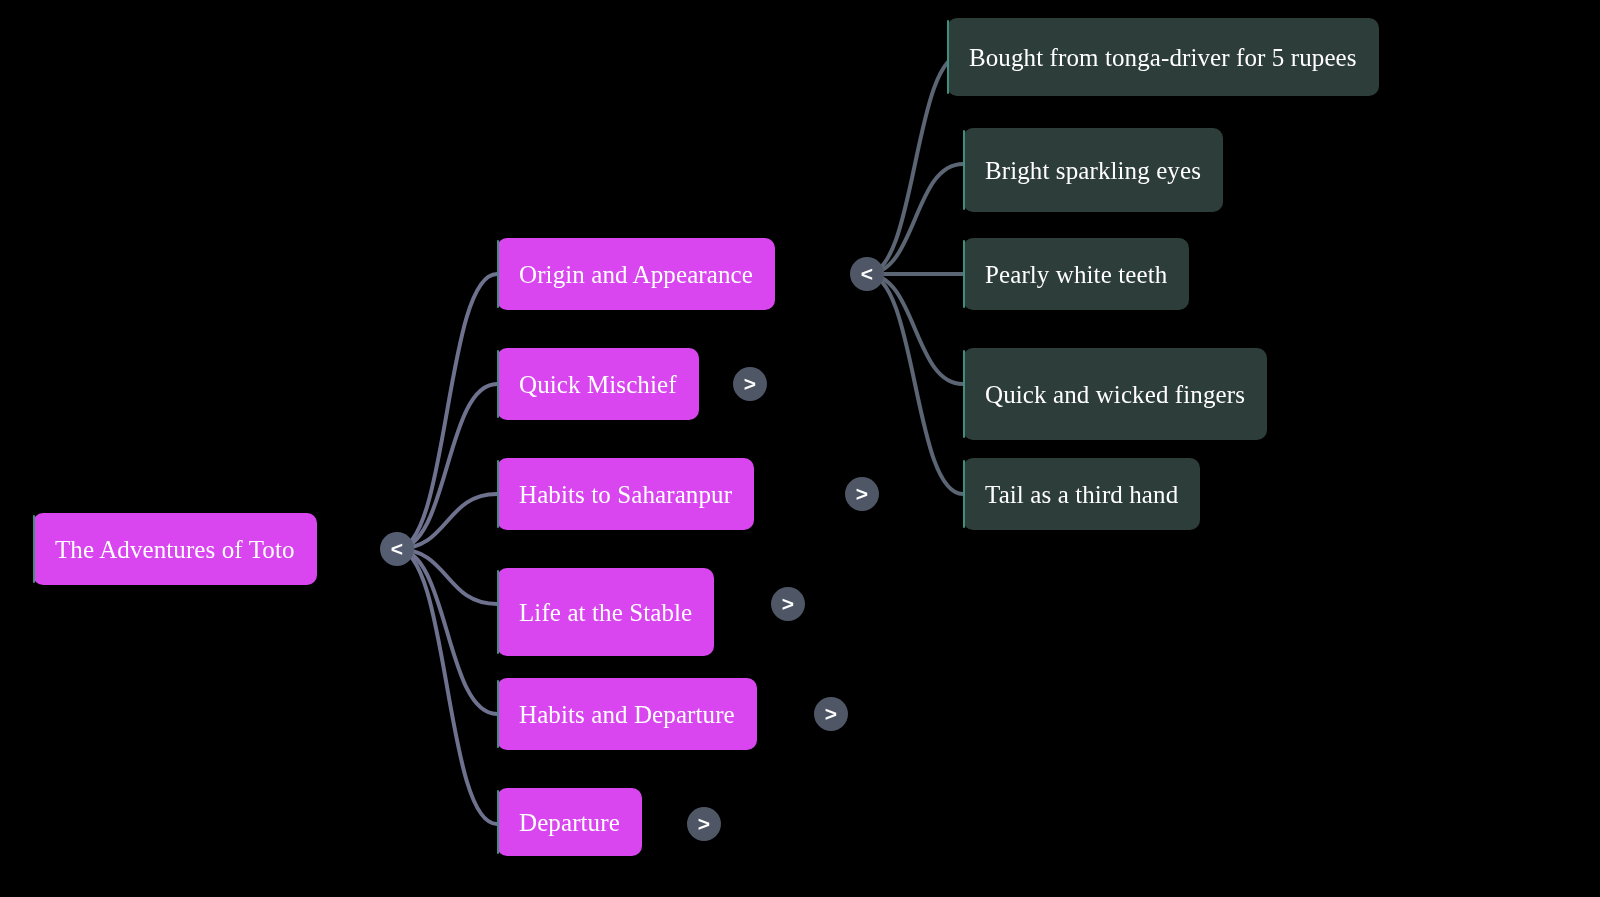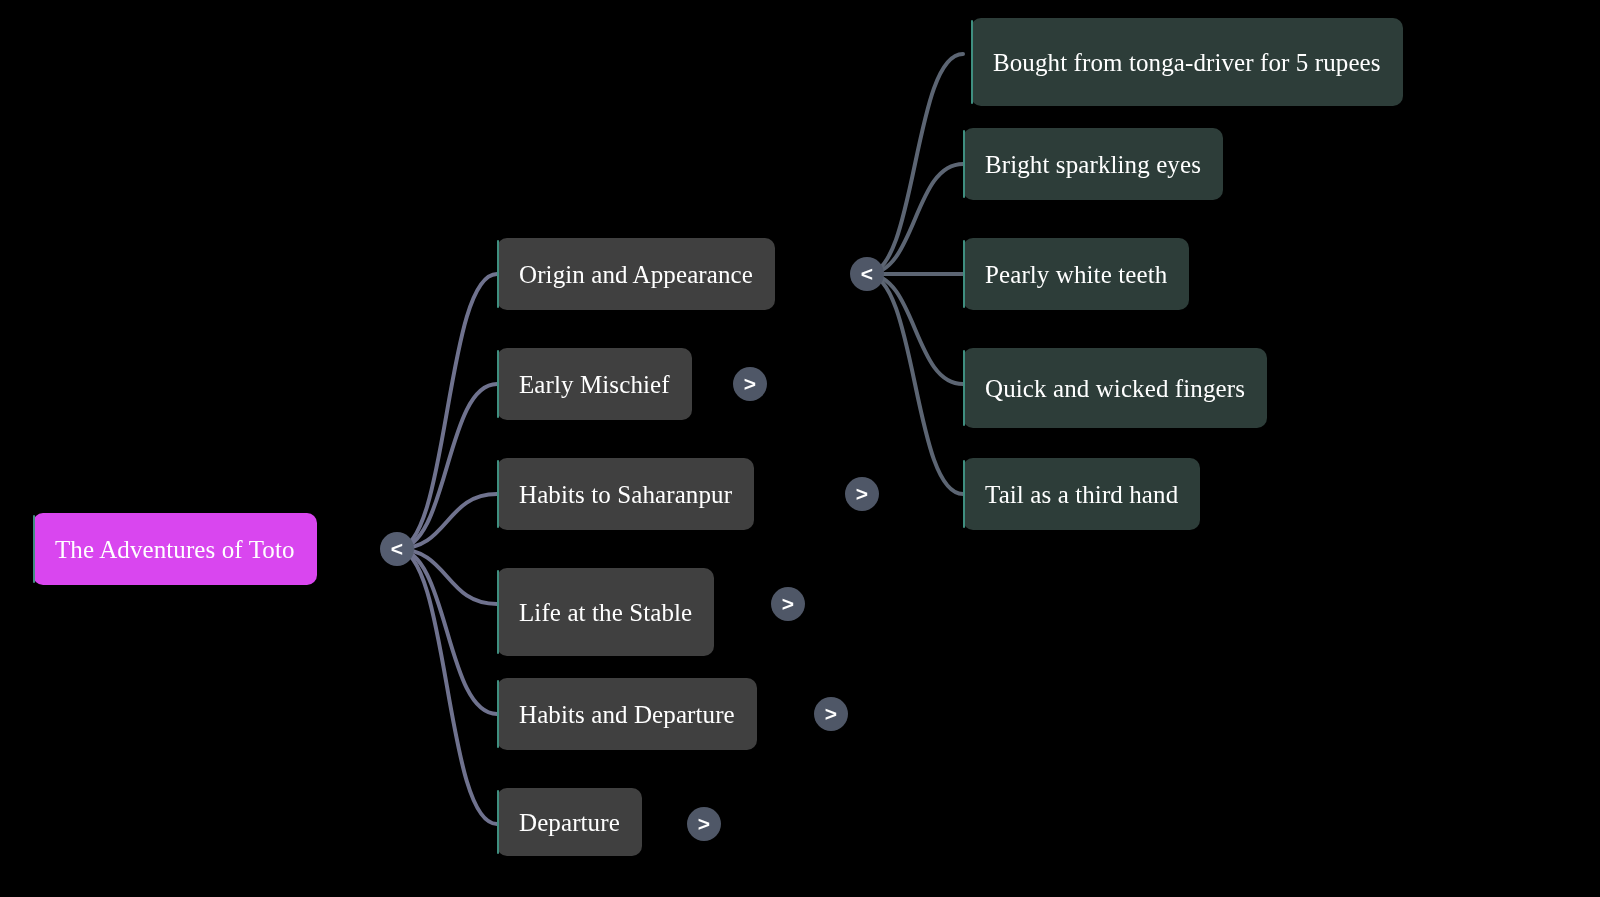--- a/index.html
+++ b/index.html
@@ -62,21 +62,21 @@
     background: #3f8f80;
     border-radius: 2px;
     z-index: 1;
   }
 
   .node-root {
     background: #d946ef;
     font-size: 25px;
   }
   .node-branch {
-    background: #404040;
+    background: #d946ef;
     font-size: 25px;
   }
   .node-leaf {
     background: #2d3d39;
     font-size: 25px;
   }
 
   
   .toggle {
     position: absolute;
@@ -138,21 +138,21 @@
   <div class="node node-branch" id="node-branch-0" style="left:497px; top:238px; height:72px;">
     <span class="edge-accent"></span>
     <span class="node-text">Origin and Appearance</span>
   </div>
   <div class="toggle toggle-branch" id="toggle-branch-0" style="left:850px; top:257px;">
     <span class="toggle-glyph">&lt;</span>
   </div>
 
   <div class="node node-branch" id="node-branch-1" style="left:497px; top:348px; height:72px;">
     <span class="edge-accent"></span>
-    <span class="node-text">Early Mischief</span>
+    <span class="node-text">Quick Mischief</span>
   </div>
   <div class="toggle toggle-branch" id="toggle-branch-1" style="left:733px; top:367px;">
     <span class="toggle-glyph">&gt;</span>
   </div>
 
   <div class="node node-branch" id="node-branch-2" style="left:497px; top:458px; height:72px;">
     <span class="edge-accent"></span>
     <span class="node-text">Habits to Saharanpur</span>
   </div>
   <div class="toggle toggle-branch" id="toggle-branch-2" style="left:845px; top:477px;">
@@ -176,36 +176,36 @@
   </div>
 
   <div class="node node-branch" id="node-branch-5" style="left:497px; top:788px; height:68px;">
     <span class="edge-accent"></span>
     <span class="node-text">Departure</span>
   </div>
   <div class="toggle toggle-branch" id="toggle-branch-5" style="left:687px; top:807px;">
     <span class="toggle-glyph">&gt;</span>
   </div>
 
-  <div class="node node-leaf" id="node-leaf-0" style="left:971px; top:18px; height:88px;">
+  <div class="node node-leaf" id="node-leaf-0" style="left:947px; top:18px; height:78px;">
     <span class="edge-accent"></span>
     <span class="node-text">Bought from tonga-driver for 5 rupees</span>
   </div>
 
-  <div class="node node-leaf" id="node-leaf-1" style="left:963px; top:128px; height:72px;">
+  <div class="node node-leaf" id="node-leaf-1" style="left:963px; top:128px; height:84px;">
     <span class="edge-accent"></span>
     <span class="node-text">Bright sparkling eyes</span>
   </div>
 
   <div class="node node-leaf" id="node-leaf-2" style="left:963px; top:238px; height:72px;justify-content:center;">
     <span class="edge-accent"></span>
     <span class="node-text">Pearly white teeth</span>
   </div>
 
-  <div class="node node-leaf" id="node-leaf-3" style="left:963px; top:348px; height:80px;">
+  <div class="node node-leaf" id="node-leaf-3" style="left:963px; top:348px; height:92px;">
     <span class="edge-accent"></span>
     <span class="node-text">Quick and wicked fingers</span>
   </div>
 
   <div class="node node-leaf" id="node-leaf-4" style="left:963px; top:458px; height:72px;justify-content:center;">
     <span class="edge-accent"></span>
     <span class="node-text">Tail as a third hand</span>
   </div>
 
 </div>

